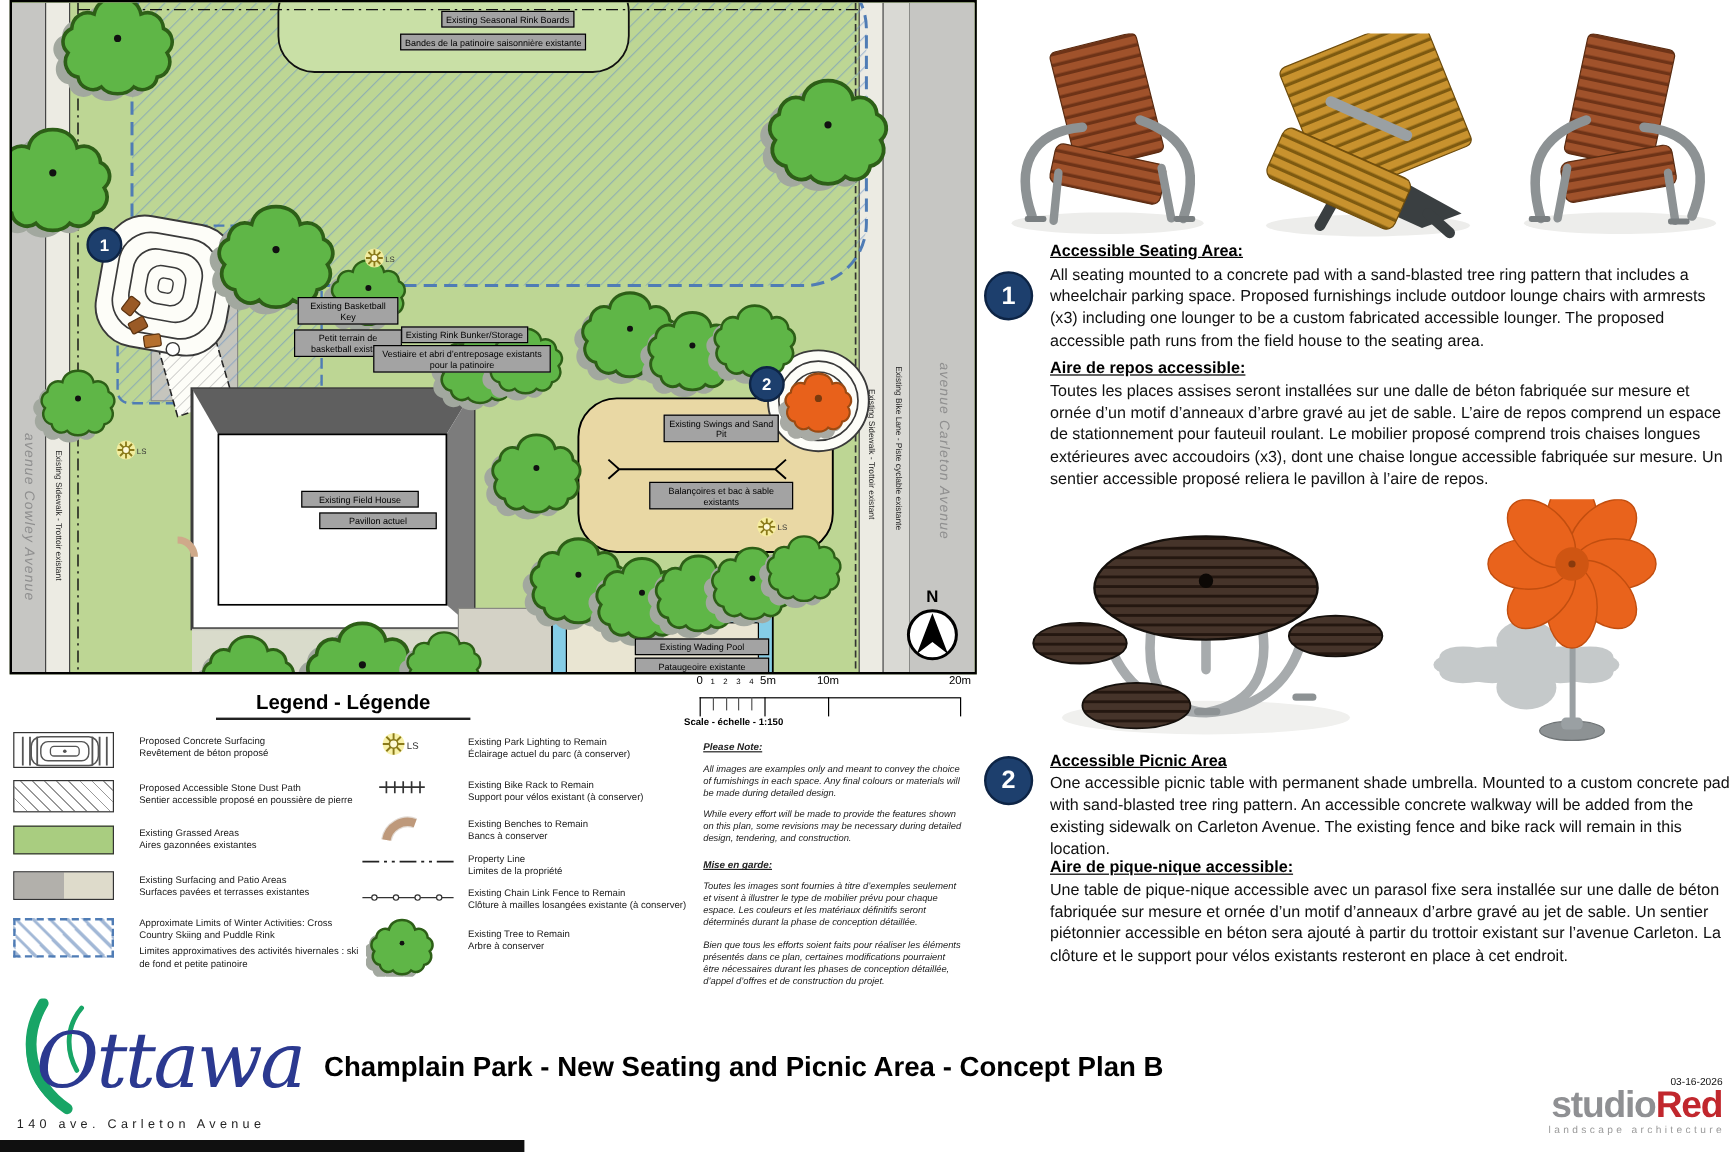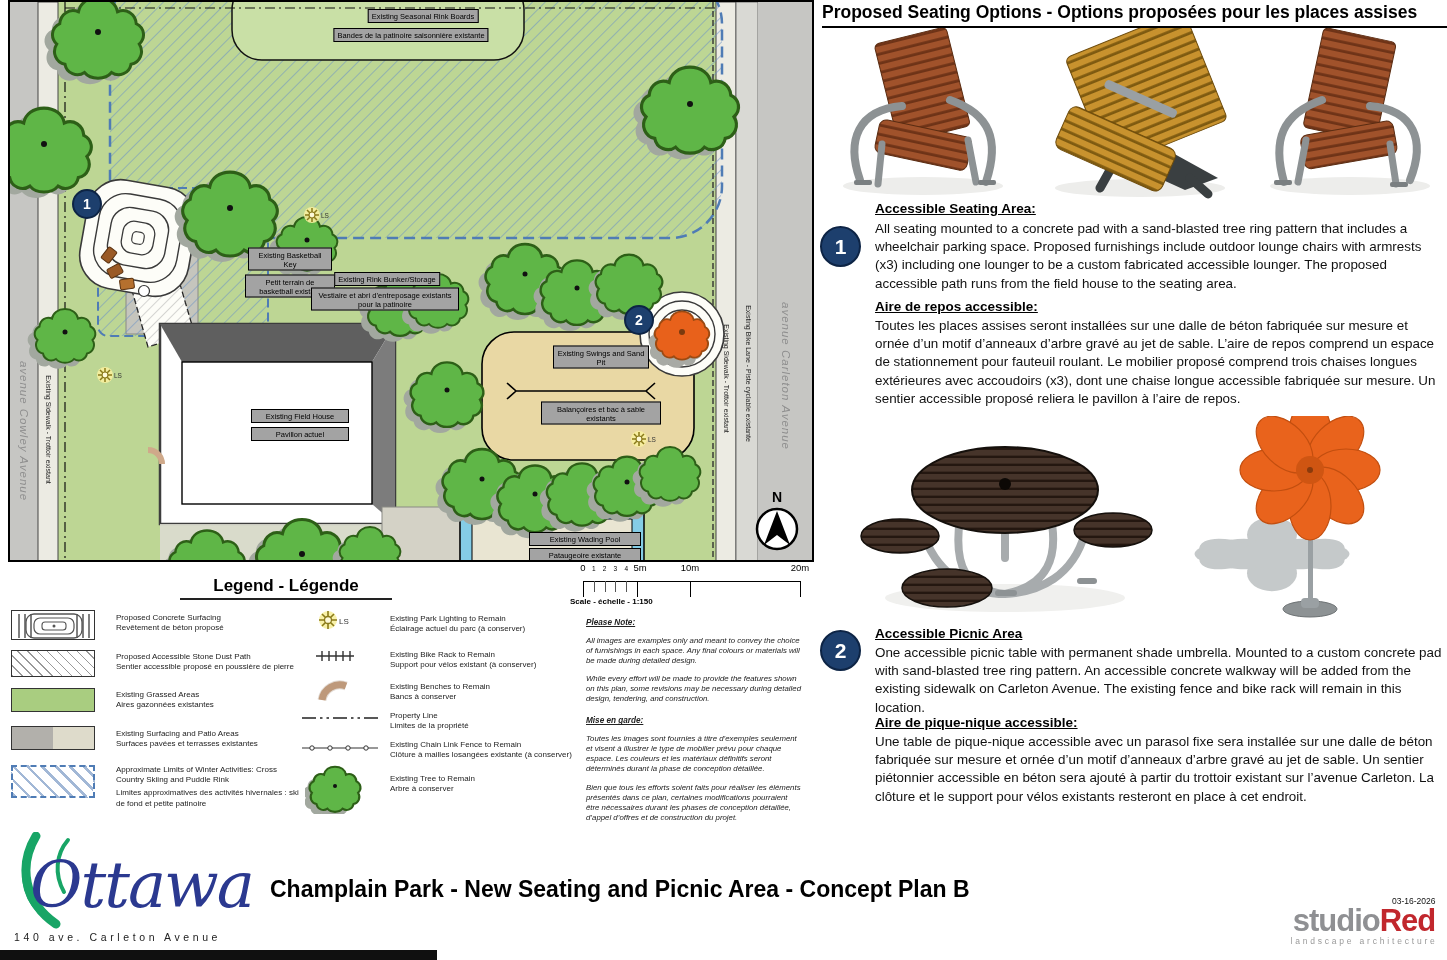--- a/index.html
+++ b/index.html
@@ -224,21 +224,21 @@
       </g>
     </svg>
 
     <div class="mlabel nowrap" style="left:380px;top:14px;">Existing Seasonal Rink Boards</div>
     <div class="mlabel nowrap" style="left:368px;top:33px;">Bandes de la patinoire saisonnière existante</div>
     <div class="mlabel" style="left:247px;top:257px;width:76px;">Existing Basketball Key</div>
     <div class="mlabel" style="left:247px;top:284px;width:82px;">Petit terrain de basketball existant</div>
     <div class="mlabel nowrap" style="left:344px;top:277px;">Existing Rink Bunker/Storage</div>
     <div class="mlabel" style="left:342px;top:297px;width:140px;text-align:center;">Vestiaire et abri d’entreposage existants pour la patinoire</div>
     <div class="mlabel nowrap" style="left:257px;top:414px;width:90px;">Existing Field House</div>
-    <div class="mlabel nowrap" style="left:257px;top:432px;width:90px;">Pavillon actuel</div>
+    <div class="mlabel nowrap" style="left:272px;top:432px;width:90px;">Pavillon actuel</div>
     <div class="mlabel" style="left:558px;top:355px;width:88px;">Existing Swings and Sand Pit</div>
     <div class="mlabel" style="left:558px;top:411px;width:112px;">Balançoires et bac à sable existants</div>
     <div class="mlabel nowrap" style="left:542px;top:537px;width:104px;">Existing Wading Pool</div>
     <div class="mlabel nowrap" style="left:542px;top:553px;width:104px;">Pataugeoire existante</div>
 
     <div class="vlabel street-name" style="left:-136px;top:423px;width:300px;">avenue Cowley Avenue</div>
     <div class="vlabel strip-name" style="left:-92px;top:424px;width:260px;">Existing Sidewalk - Trottoir existant</div>
     <div class="vlabel strip-name" style="left:576px;top:373px;width:280px;">Existing Sidewalk - Trottoir existant</div>
     <div class="vlabel strip-name" style="left:588px;top:368px;width:300px;">Existing Bike Lane - Piste cyclable existante</div>
     <div class="vlabel street-name" style="left:626px;top:368px;width:300px;">avenue Carleton Avenue</div>
@@ -364,21 +364,20 @@
 
   <div id="notes">
     <div class="nh">Please Note:</div>
     <p>All images are examples only and meant to convey the choice of furnishings in each space. Any final colours or materials will be made during detailed design.</p>
     <p>While every effort will be made to provide the features shown on this plan, some revisions may be necessary during detailed design, tendering, and construction.</p>
     <div class="nh" style="margin-top:12px;">Mise en garde:</div>
     <p>Toutes les images sont fournies à titre d’exemples seulement et visent à illustrer le type de mobilier prévu pour chaque espace. Les couleurs et les matériaux définitifs seront déterminés durant la phase de conception détaillée.</p>
     <p>Bien que tous les efforts soient faits pour réaliser les éléments présentés dans ce plan, certaines modifications pourraient être nécessaires durant les phases de conception détaillée, d’appel d’offres et de construction du projet.</p>
   </div>
 
-  <div class="rp-title">Proposed Seating Options -  Options proposées pour les places assises</div>
 
   <svg style="position:absolute;left:828px;top:28px;" width="614" height="172" viewBox="0 0 614 172">
     <defs>
       <pattern id="woodR" width="10" height="9" patternUnits="userSpaceOnUse">
         <rect width="10" height="9" fill="#6e3317"></rect>
           <rect width="10" height="6.2" fill="#a0522b"></rect>
       </pattern>
       <pattern id="woodT" width="10" height="9" patternUnits="userSpaceOnUse">
         <rect width="10" height="9" fill="#7e5a10"></rect>
           <rect width="10" height="6.2" fill="#c8922e"></rect>

